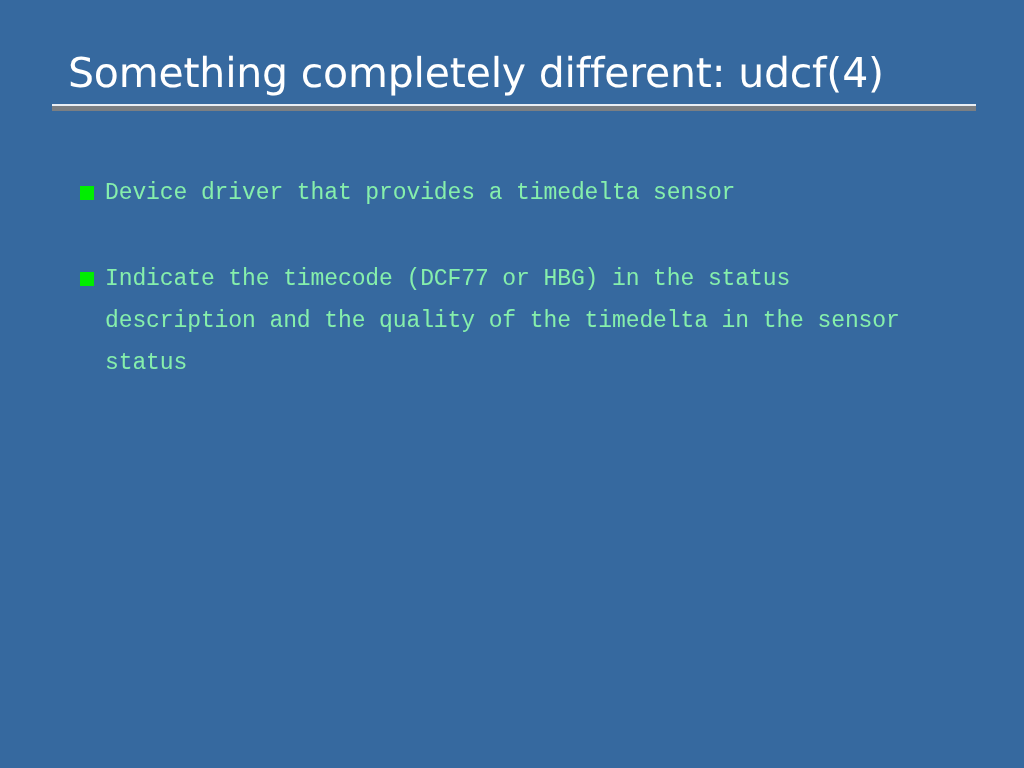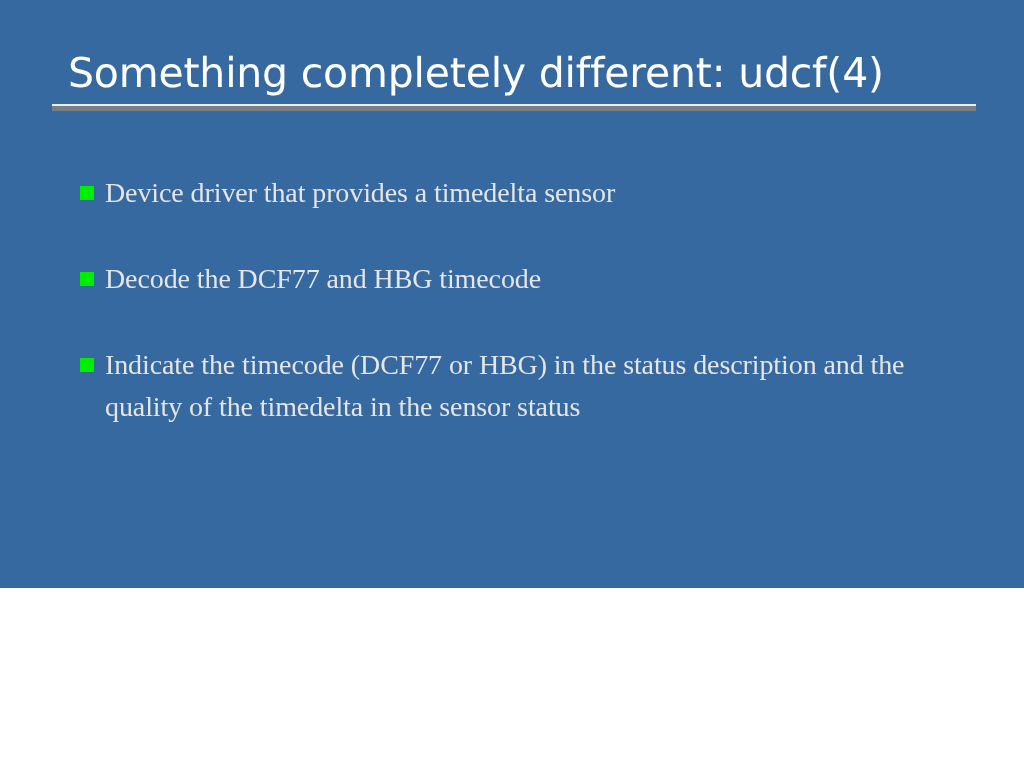--- a/index.html
+++ b/index.html
@@ -9,21 +9,21 @@
   }
   body {
     width: 1024px;
     height: 768px;
     overflow: hidden;
     font-family: "DejaVu Sans", sans-serif;
   }
   #slide {
     position: relative;
     width: 1024px;
-    height: 588px;
+    height: 768px;
     background: #36699f;
     box-sizing: border-box;
   }
 
   
   #title-block {
     position: absolute;
     left: 52px;
     top: 48px;
     width: 924px;
@@ -80,24 +80,24 @@
   .bullet-marker {
     flex: 0 0 auto;
     width: 14px;
     height: 14px;
     background: #00ee00;
     margin-top: 14px;
     margin-right: 11px;
   }
   .bullet-text {
     flex: 1 1 auto;
-    font-family: Liberation Serif, serif;
-    font-size: 28px;
+    font-family: Liberation Mono, monospace;
+    font-size: 23px;
     line-height: 42px;
-    color: #e5e5e5;
+    color: #86efac;
     font-weight: 400;
     letter-spacing: -0.1px;
   }
   .bullet-text.wrap-3 {
     max-width: 830px;
   }
 </style>
 </head>
 <body>
 
@@ -111,24 +111,20 @@
     </div>
   </div>
 
   <div id="bullet-list">
 
     <div class="bullet-item">
       <span class="bullet-marker"></span>
       <span class="bullet-text">Device driver that provides a timedelta sensor</span>
     </div>
 
-    <div class="bullet-item">
-      <span class="bullet-marker"></span>
-      <span class="bullet-text">Decode the DCF77 and HBG timecode</span>
-    </div>
 
     <div class="bullet-item">
       <span class="bullet-marker"></span>
       <span class="bullet-text wrap-3">Indicate the timecode (DCF77 or HBG) in the status description and the quality of the timedelta in the sensor status</span>
     </div>
 
   </div>
 
 </div>
 

